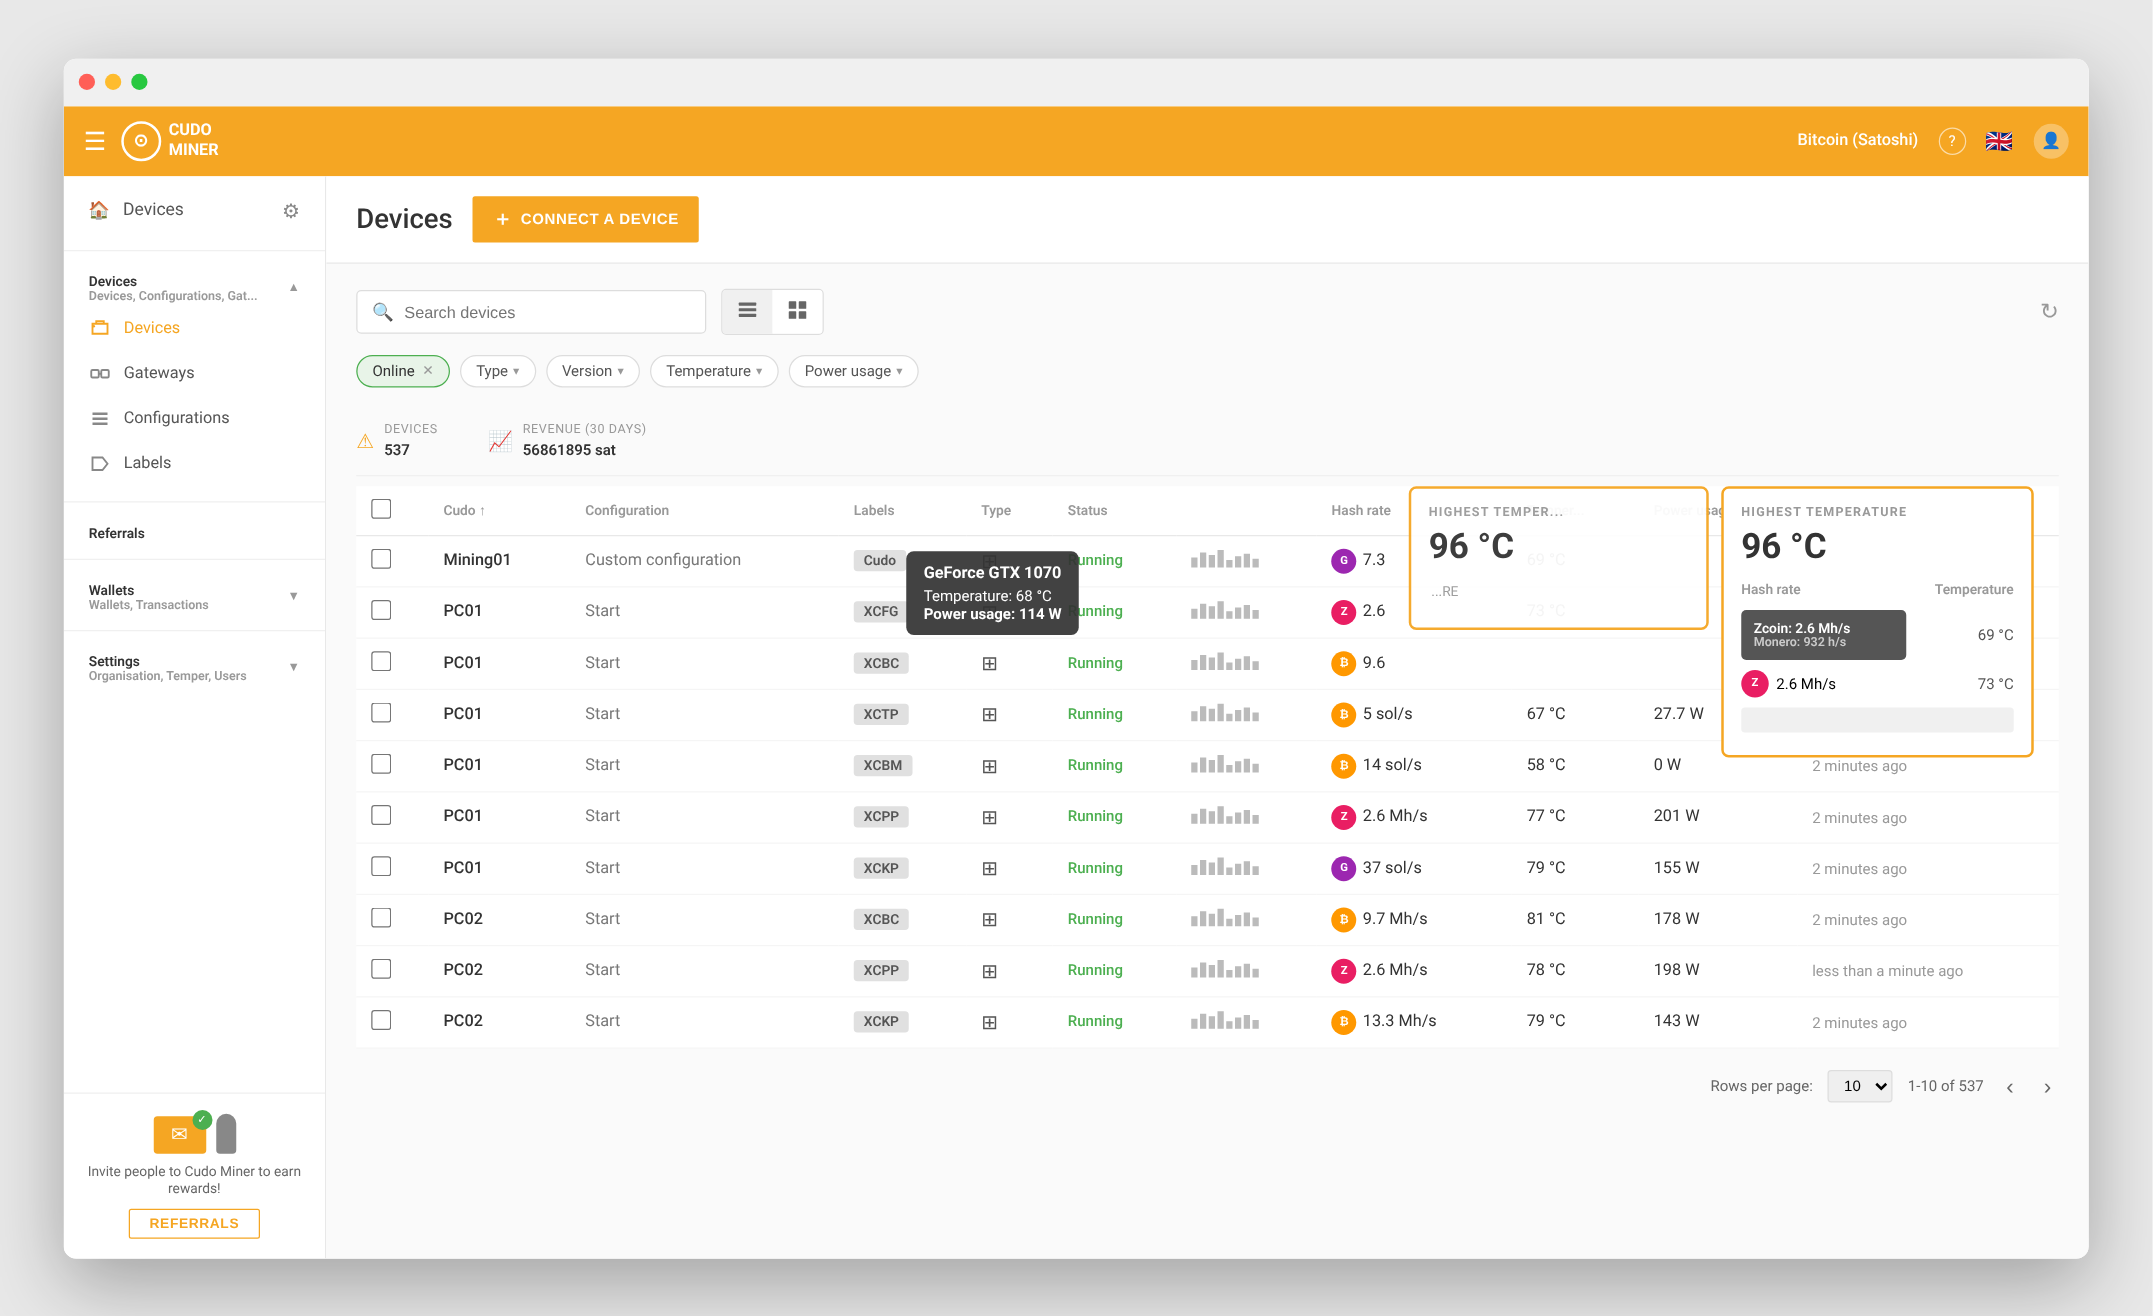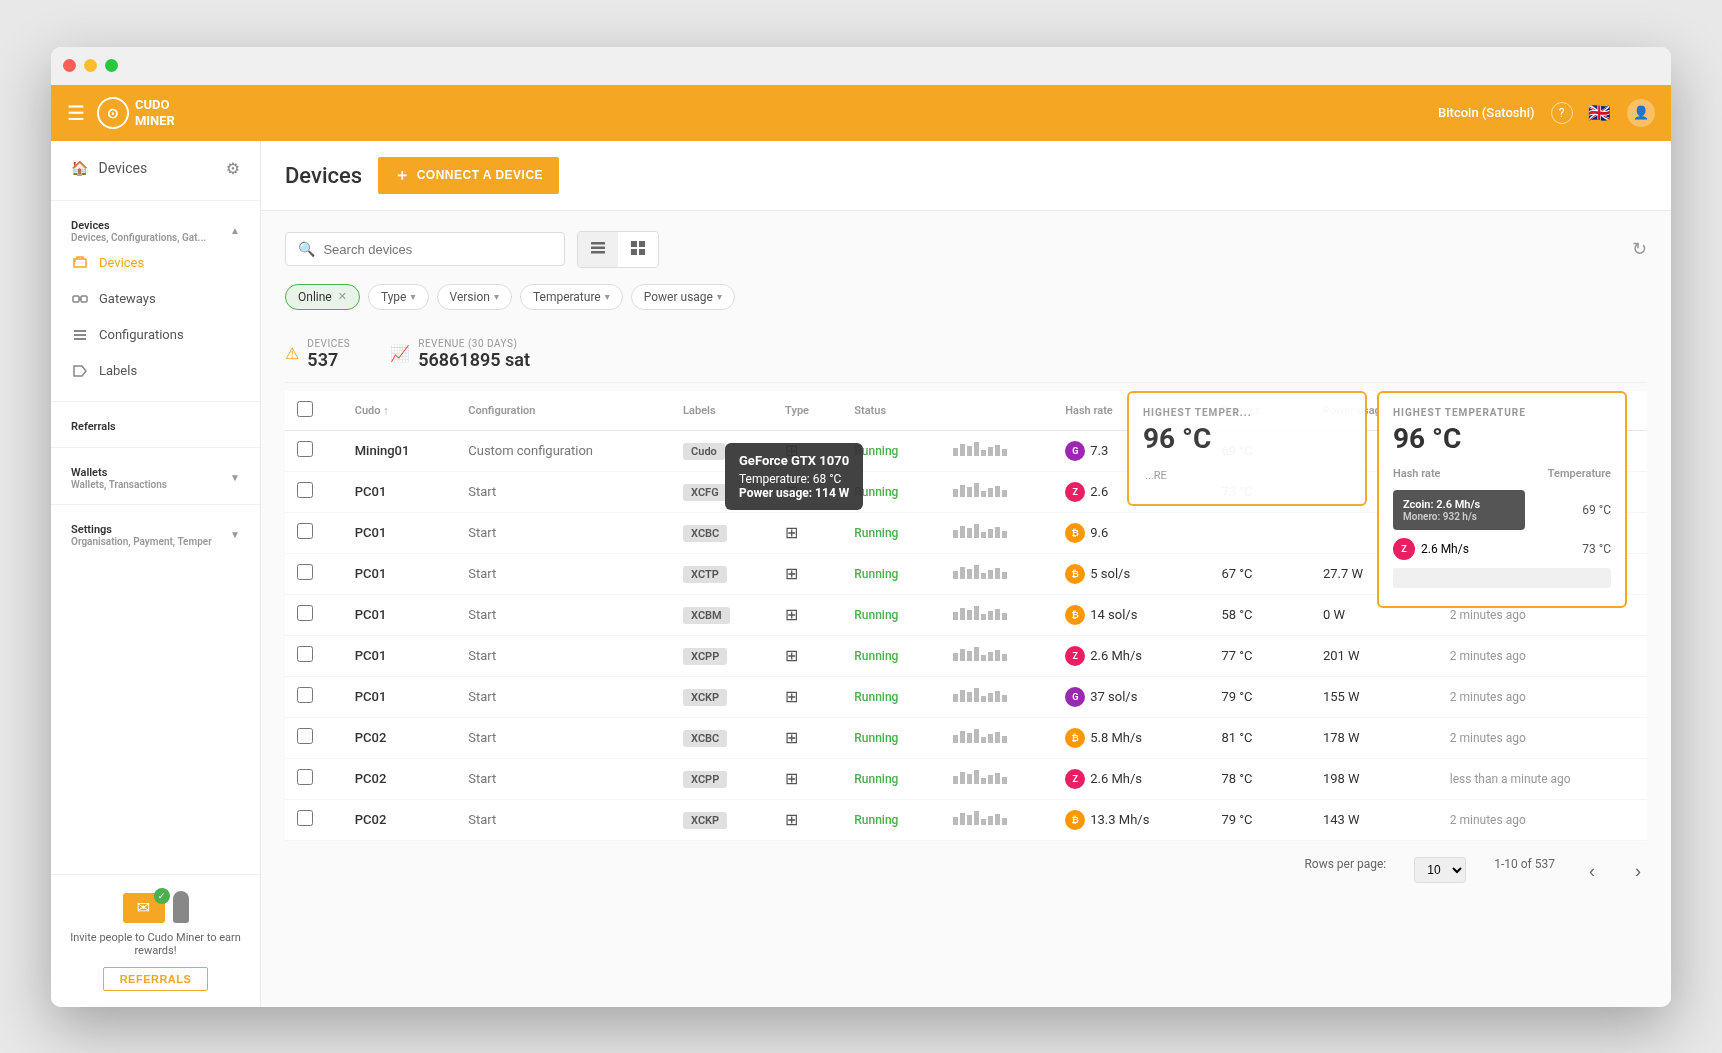--- a/index.html
+++ b/index.html
@@ -73,35 +73,35 @@
     .filter-chip { display: flex; align-items: center; gap: 4px; padding: 5px 12px; border: 1px solid #ddd; border-radius: 16px; font-size: 12px; color: #555; cursor: pointer; background: #fff; }
     .filter-chip.active { background: #e8f4e8; border-color: #4caf50; color: #333; }
     .filter-x { color: #999; font-size: 11px; margin-left: 2px; }
     .filter-arrow { color: #999; font-size: 10px; }
 
     
     .stats-row { display: flex; align-items: center; gap: 40px; padding: 12px 0; margin-bottom: 8px; border-bottom: 1px solid #f0f0f0; }
     .stat-item { display: flex; align-items: center; gap: 8px; }
     .stat-icon { color: #f5a623; font-size: 16px; }
     .stat-label { font-size: 10px; color: #999; text-transform: uppercase; letter-spacing: 0.5px; display: block; }
-    .stat-value { font-size: 18px; font-weight: 600; color: #333; }
+    .stat-value { font-size: 12px; font-weight: 600; color: #333; }
 
     
     .devices-table { width: 100%; border-collapse: collapse; background: #fff; }
     .devices-table th { padding: 10px 12px; text-align: left; font-size: 11px; font-weight: 600; color: #999; border-bottom: 1px solid #e8e8e8; }
     .devices-table td { padding: 10px 12px; font-size: 13px; color: #333; border-bottom: 1px solid #f5f5f5; }
     .checkbox { width: 16px; height: 16px; cursor: pointer; }
     .status-running { color: #4caf50; font-size: 12px; font-weight: 500; }
     .label-badge { background: #e0e0e0; color: #555; padding: 2px 8px; border-radius: 3px; font-size: 11px; font-weight: 600; }
     .os-icon { font-size: 16px; color: #555; }
     .mini-bar { display: inline-flex; gap: 2px; align-items: flex-end; }
     .mini-bar span { width: 5px; background: #bbb; }
 
     
-    .pagination { display: flex; align-items: flex-start; justify-content: flex-end; padding: 16px 0; gap: 28px; }
+    .pagination { display: flex; align-items: center; justify-content: flex-end; padding: 16px 0; gap: 12px; }
     .pagination-text { font-size: 12px; color: #666; }
     .pagination-select { border: 1px solid #ddd; padding: 4px 8px; font-size: 12px; border-radius: 3px; cursor: pointer; }
     .pagination-range { font-size: 12px; color: #666; }
     .pagination-btn { background: transparent; border: none; color: #666; cursor: pointer; font-size: 18px; padding: 4px 6px; }
     .pagination-btn:disabled { color: #ccc; }
 
     
     .tooltip-overlay { position: absolute; background: rgba(50,50,50,0.92); color: #ffffff; border-radius: 6px; padding: 10px 14px; font-size: 12px; z-index: 100; }
     .tooltip-overlay strong { display: block; font-size: 13px; margin-bottom: 4px; }
 
@@ -221,21 +221,21 @@
             <span class="collapse-arrow">▼</span>
           </div>
         </div>
 
         <div class="sidebar-divider"></div>
 
         <div class="sidebar-group">
           <div class="sidebar-group-header">
             <div>
               <div>Settings</div>
-              <div class="sidebar-group-sub">Organisation, Payment, Temper</div>
+              <div class="sidebar-group-sub">Organisation, Temper, Users</div>
             </div>
             <span class="collapse-arrow">▼</span>
           </div>
         </div>
 
         <div class="referral-section" style="margin-top:auto;">
           <div class="ref-fig" style="margin-bottom:8px;">
             <div style="position:relative;display:inline-block;">
               <div style="width:42px;height:30px;background:#f5a623;border-radius:3px;display:flex;align-items:center;justify-content:center;">
                 <span style="color:white;font-size:16px;">✉</span>
@@ -545,21 +545,21 @@
                         <span style="height:10px;display:inline-block;width:5px;background:#bbb;"></span>
                         <span style="height:14px;display:inline-block;width:5px;background:#bbb;"></span>
                         <span style="height:6px;display:inline-block;width:5px;background:#bbb;"></span>
                         <span style="height:9px;display:inline-block;width:5px;background:#bbb;"></span>
                         <span style="height:11px;display:inline-block;width:5px;background:#bbb;"></span>
                         <span style="height:7px;display:inline-block;width:5px;background:#bbb;"></span>
                       </div></td>
     <td>
       <div style="display:flex;align-items:center;gap:5px;">
         <div style="width:20px;height:20px;border-radius:50%;background:#ff9800;display:inline-flex;align-items:center;justify-content:center;color:white;font-size:9px;font-weight:700;flex-shrink:0;">₿</div>
-        <span>5.8 Mh/s</span>
+        <span>9.7 Mh/s</span>
       </div>
     </td>
     <td>81 °C</td>
     <td>178 W</td>
     <td style="color:#999;font-size:12px;">2 minutes ago</td>
   </tr>
                   <tr>
     <td><input type="checkbox" class="checkbox" style=""></td>
     <td style="font-weight:500;">PC02</td>
     <td style="color:#777;">Start</td>

